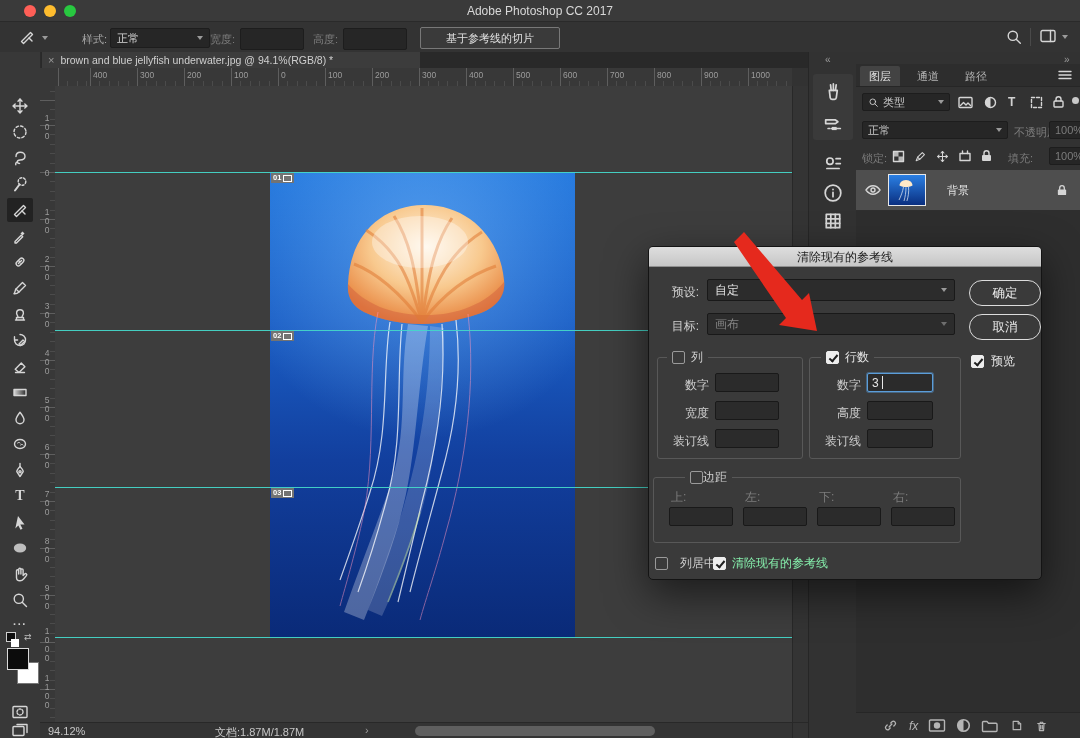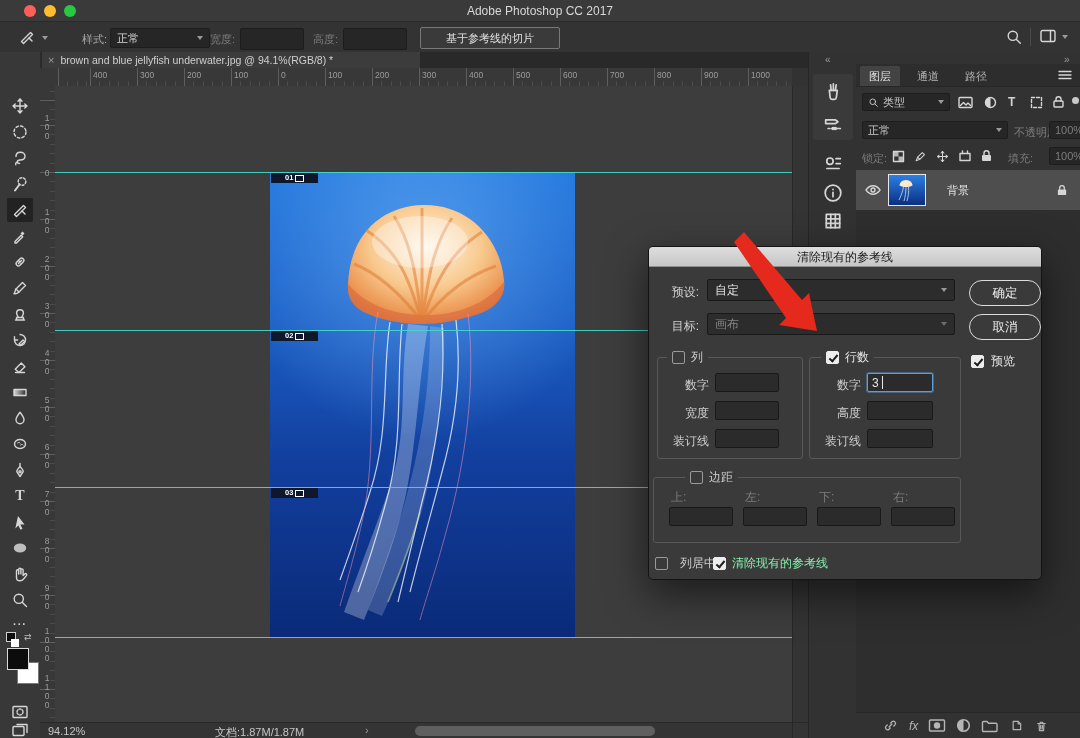--- a/index.html
+++ b/index.html
@@ -37,22 +37,22 @@
     background-image:repeating-linear-gradient(180deg,#5e5e5e 0 1px,transparent 1px 47px),repeating-linear-gradient(180deg,#4b4b4b 0 1px,transparent 1px 9.4px);
     background-size:100% 100%,5px 100%;background-position:0 39px,100% 39px;background-repeat:repeat-y}
   .vruler span{position:absolute;left:2px;font-size:8.5px;color:#9c9c9c;writing-mode:vertical-lr;text-orientation:upright;letter-spacing:-1px}
   .rulercorner{left:40px;top:68px;width:15px;height:18px;background:#383838;border-right:1px solid #2a2a2a;border-bottom:1px solid #2a2a2a}
   
   .viewport{left:55px;top:86px;width:737px;height:636px;background:#3d3d3d;overflow:hidden}
   .canvas{position:absolute;left:215px;top:86px;width:305px;height:465px;
     background:radial-gradient(circle at 50% 16%,rgba(130,195,255,.5),rgba(130,195,255,0) 46%),
     linear-gradient(180deg,#2176dd 0%,#1b5fc6 32%,#123f9e 62%,#0a2a78 100%)}
   .guide{position:absolute;left:0;width:737px;height:1px;background:#45d6c8;opacity:.95}
-  .slicebadge{position:absolute;display:flex;align-items:center;gap:2px;background:#0f172a;color:#fff;
-    font-size:7.5px;font-weight:bold;padding:0 14px;height:10px;line-height:10px}
+  .slicebadge{position:absolute;display:flex;align-items:center;gap:2px;background:#737373;color:#fff;
+    font-size:7.5px;font-weight:bold;padding:0 2px;height:10px;line-height:10px}
   .slicebadge .pic{width:9px;height:7px;border:1px solid #fff;box-sizing:border-box;display:inline-block}
   
   .vscroll{left:792px;top:86px;width:16px;height:636px;background:#343434;border-left:1px solid #282828}
   .statusbar{left:40px;top:722px;width:752px;height:16px;background:#343434;border-top:1px solid #282828;color:#c6c6c6}
   .hthumb{position:absolute;left:375px;top:3px;width:240px;height:10px;border-radius:5px;background:#5f5f5f}
   
   .dockstrip{left:808px;top:52px;width:48px;height:686px;background:#323232;border-left:1px solid #262626;border-right:1px solid #262626}
   .dockicon{position:absolute;left:13px}
   
   .panel{left:856px;top:52px;width:224px;height:686px;background:#323232}
@@ -625,21 +625,21 @@
     <input class="din" style="left: 218px; top: 154px; width: 66px;">
     <span class="dlg-label" style="left:160px;top:186px;width:52px">装订线</span>
     <input class="din" style="left: 218px; top: 182px; width: 66px;">
 
     <span class="abs flex" style="left:322px;top:106px;gap:7px">
       <span class="cb on"></span>
       <span style="color:#e6e6e6">预览</span>
     </span>
 
     <div class="groupbox" style="left:4px;top:230px;width:306px;height:64px"></div>
-    <span class="abs flex" style="left:36px;top:222px;background:#3a3a3a;padding:0 5px;gap:6px">
+    <span class="abs flex" style="left:36px;top:222px;background:#3a3a3a;padding:0 5px;">
       <span class="cb"></span>
       <span style="color:#cfcfcf">边距</span>
     </span>
     <span class="abs dim" style="left:22px;top:242px">上:</span>
     <span class="abs dim" style="left:96px;top:242px">左:</span>
     <span class="abs dim" style="left:170px;top:242px">下:</span>
     <span class="abs dim" style="left:244px;top:242px">右:</span>
     <input class="din" style="left: 20px; top: 260px; width: 64px;">
     <input class="din" style="left: 94px; top: 260px; width: 64px;">
     <input class="din" style="left: 168px; top: 260px; width: 64px;">

